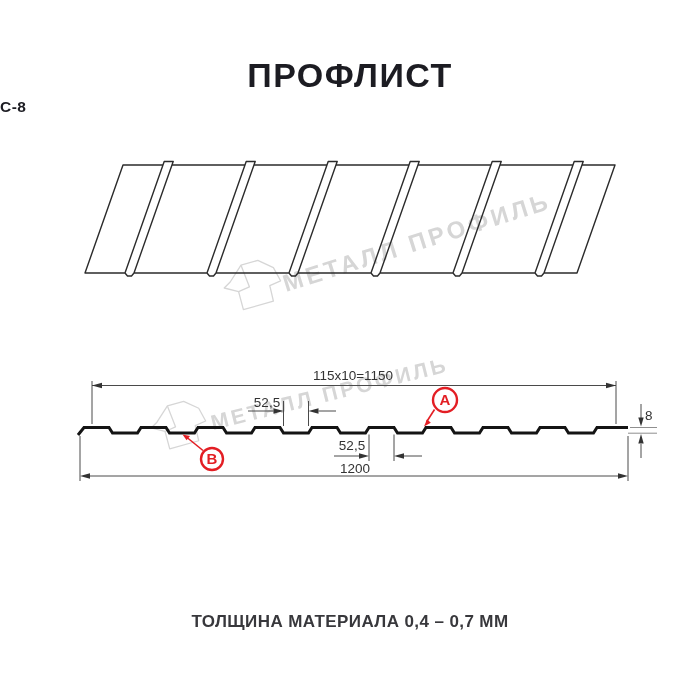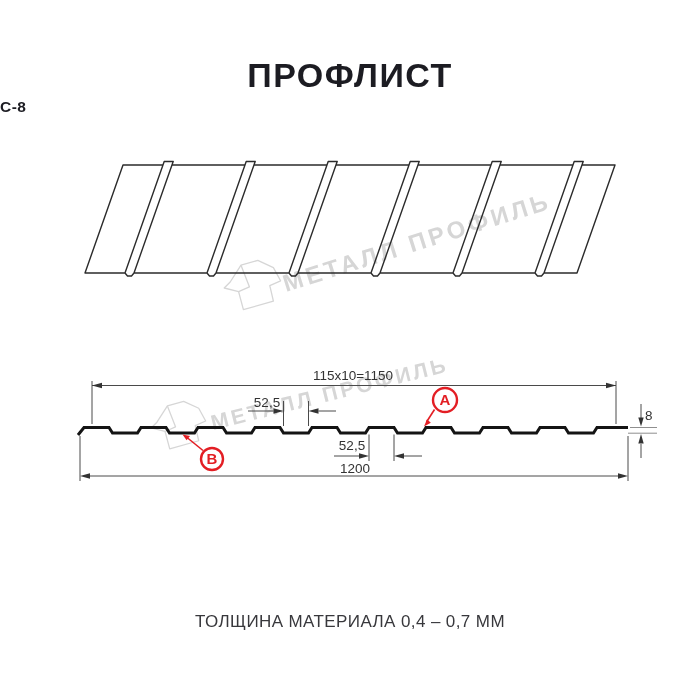--- a/index.html
+++ b/index.html
@@ -3,21 +3,21 @@
 <meta charset="utf-8">
 <style>
   html,body{margin:0;padding:0;background:#fff;}
   .page{position:relative;width:700px;height:700px;background:#ffffff;overflow:hidden;
         font-family:"Liberation Sans",sans-serif;}
   .title{position:absolute;top:56px;left:0;width:700px;text-align:center;
          font-size:34px;font-weight:800;letter-spacing:1.5px;color:#1c1c22;margin:0;}
   .subtitle{position:absolute;top:98px;left:0;width:700px;text-align:left;
             font-size:15.5px;font-weight:700;letter-spacing:.5px;color:#1c1c22;}
   .footer{position:absolute;top:612px;left:0;width:700px;text-align:center;
-          font-size:17px;font-weight:400;letter-spacing:.4px;color:#38383c;}
+          font-size:17px;font-weight:700;letter-spacing:.4px;color:#38383c;}
   svg{position:absolute;overflow:visible;}
   #sheet3d{left:80px;top:140px;}
   #xsec{left:40px;top:355px;}
   .sheetline{fill:none;stroke:#2b2b2b;stroke-width:1.4;stroke-linejoin:round;stroke-linecap:round;}
   .profile{fill:none;stroke:#141414;stroke-width:3;stroke-linejoin:miter;}
   .dimline{fill:none;stroke:#4a4a4a;stroke-width:1;}
   .extlight{fill:none;stroke:#8f8f8f;stroke-width:1;}
   .arrow{fill:#333;stroke:none;}
   .dimtext{font-size:13.5px;fill:#333;font-family:"Liberation Sans",sans-serif;}
   .wm{fill:#d6d6d6;font-weight:700;font-family:"Liberation Sans",sans-serif;}

